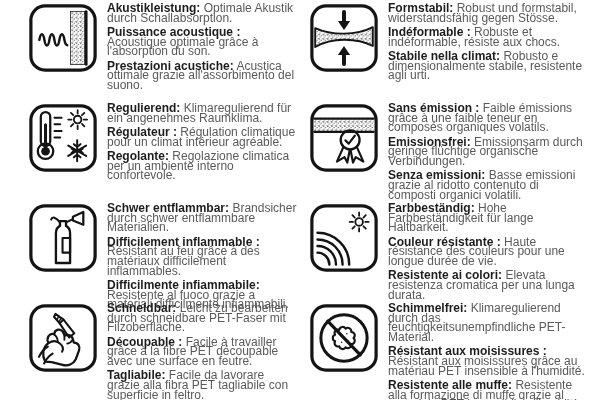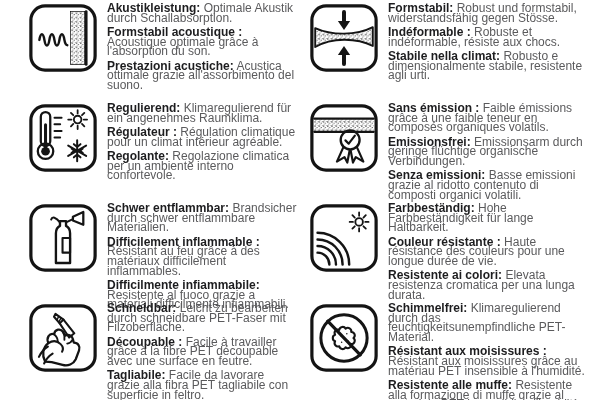--- a/index.html
+++ b/index.html
@@ -43,21 +43,21 @@
           </pattern>
         </defs>
         <rect class="frame" x="2" y="2" width="68" height="68" rx="15"></rect>
         <rect x="44" y="8" width="15" height="56" fill="url(#sp1)" stroke="#141414" stroke-width="0.8"></rect>
         <line class="st" x1="60.5" y1="8" x2="60.5" y2="64" style="stroke-width:3"></line>
         <path class="st" style="stroke-width:2.6" d="M11 38 C12.3 30 15 30 16.3 38 C17.6 46 20.3 46 21.6 38 C22.9 30 25.6 30 26.9 38 C28.2 46 30.9 46 32.2 38 C33.5 30 36.2 30 37.5 38 C38.1 41.7 39.2 43.3 40.5 43.6"></path>
       </svg>
     </div>
     <div class="txt">
       <p><b>Akustikleistung:</b> <span>Optimale Akustik durch Schallabsorption.</span></p>
-      <p><b>Formstabil acoustique :</b> <span>Acoustique optimale grâce à l'absorption du son.</span></p>
+      <p><b>Puissance acoustique :</b> <span>Acoustique optimale grâce à l'absorption du son.</span></p>
       <p><b>Prestazioni acustiche:</b> <span>Acustica ottimale grazie all'assorbimento del suono.</span></p>
     </div>
   </div>
 
   <div class="cell colR">
     <div class="iconbox">
       <svg viewBox="0 0 72 72">
         <defs>
           <pattern id="sp2" patternUnits="userSpaceOnUse" width="4.5" height="4.5">
             <circle cx="0.8" cy="1" r="0.7" fill="#141414"></circle>

